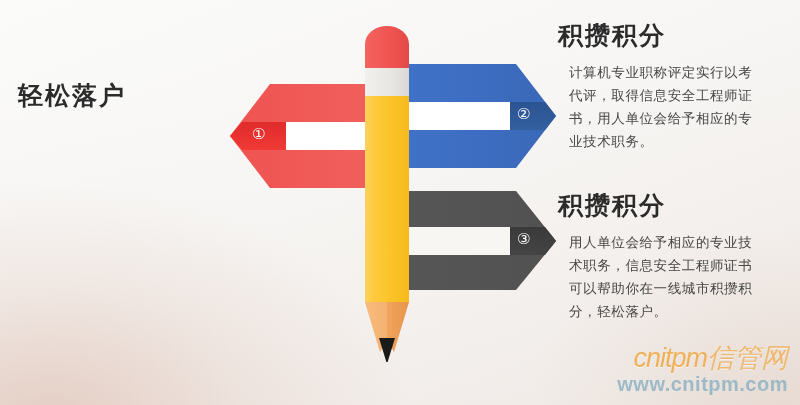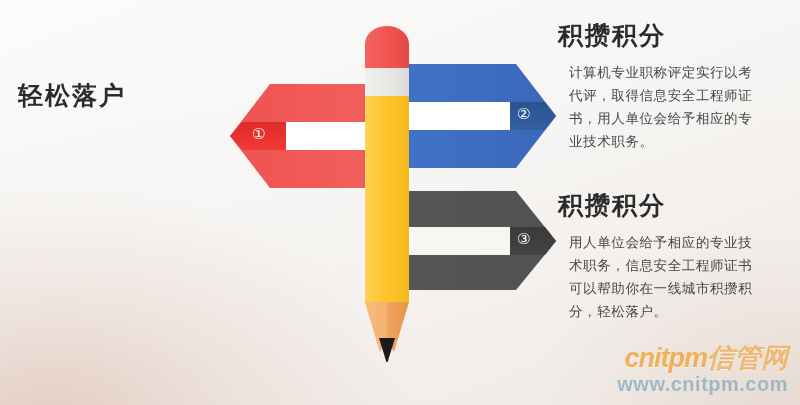--- a/index.html
+++ b/index.html
@@ -73,21 +73,21 @@
   
   #watermark {
     position: absolute;
     right: 12px;
     bottom: 8px;
     text-align: right;
     user-select: none;
   }
   .wm-main {
     font-size: 27px;
-    font-weight: bold;
+    font-weight: normal;
     font-style: italic;
     letter-spacing: -1px;
     line-height: 1;
     color: #f0a63c;
     opacity: 0.82;
     text-shadow: 0 1px 0 rgba(255,255,255,0.6);
     text-align: right;
   }
   .wm-main .wm-cn { color: #efb05a; letter-spacing: 0px; }
   .wm-sub {

